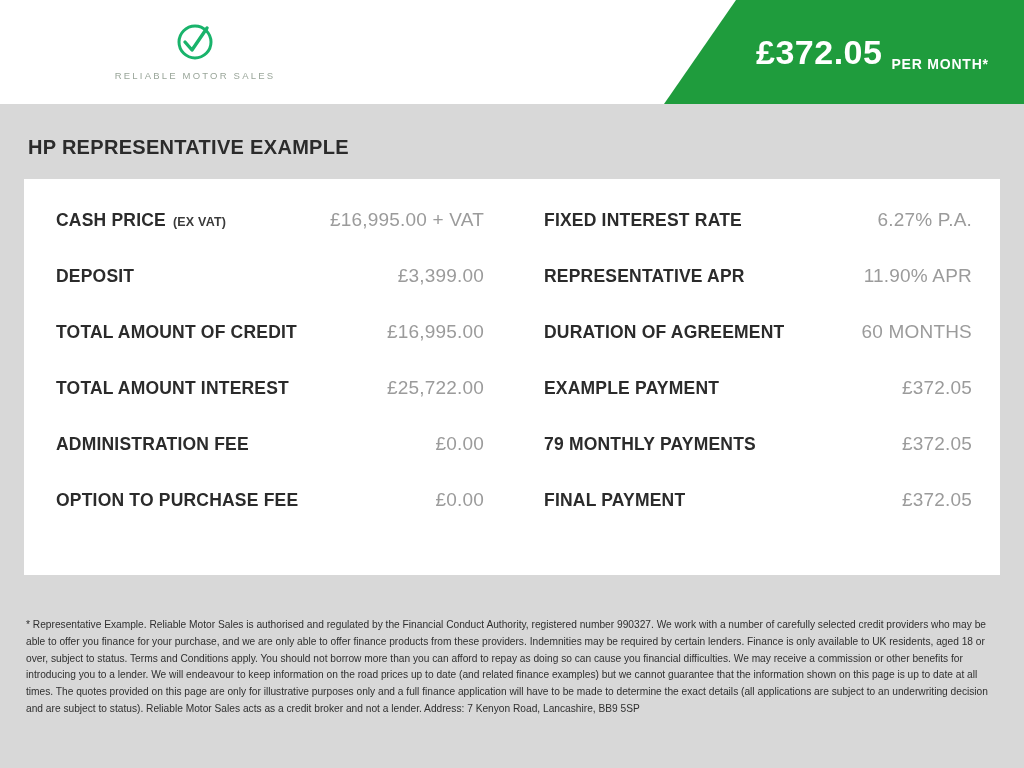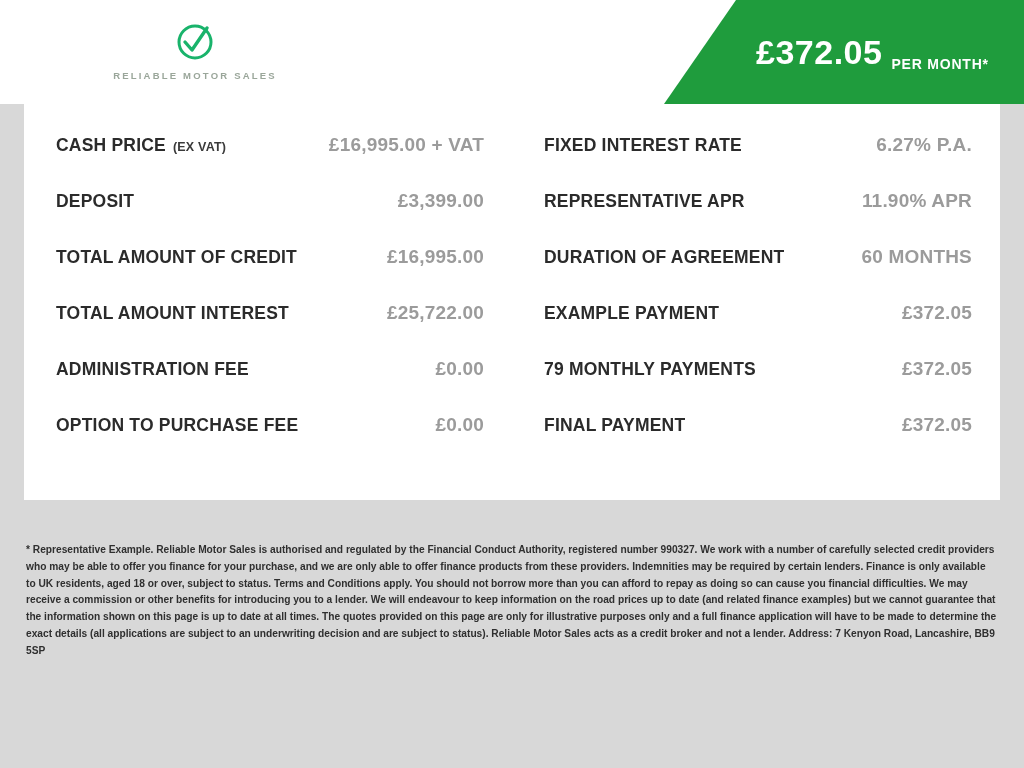--- a/index.html
+++ b/index.html
@@ -34,21 +34,21 @@
     width: 48px;
     height: 48px;
     margin: 0 auto;
     display: block;
   }
   .logo-text {
     margin-top: 4px;
     font-size: 9.5px;
     letter-spacing: 2.2px;
     color: #9aa69a;
-    font-weight: 700;
+    font-weight: 400;
     white-space: nowrap;
   }
   .price-banner {
     position: absolute;
     right: 0;
     top: 0;
     height: 104px;
     width: 360px;
     background: #1f9c3d;
     clip-path: polygon(72px 0, 100% 0, 100% 100%, 0 100%);
@@ -110,33 +110,33 @@
   }
   .row-sub {
     font-size: 12.5px;
     font-weight: 700;
     color: #3a3a3a;
     letter-spacing: 0.2px;
     margin-left: 7px;
   }
   .row-value {
     font-size: 19px;
-    font-weight: 700;
+    font-weight: 400;
     color: #9b9b9b;
     letter-spacing: 0.2px;
     white-space: nowrap;
   }
 
   
   .disclaimer {
     padding: 18px 26px 10px 26px;
     font-size: 10.2px;
     line-height: 1.65;
     color: #2f2f2f;
-    font-weight: 700;
+    font-weight: 400;
     text-align: left;
   }
 </style>
 </head>
 <body>
 
 <div class="header">
   <div class="logo-wrap">
     <svg class="logo-mark" viewBox="0 0 48 48">
       <circle cx="24" cy="24" r="16" fill="none" stroke="#19b36b" stroke-width="3"></circle>
@@ -144,20 +144,21 @@
     </svg>
     <div class="logo-text">RELIABLE MOTOR SALES</div>
   </div>
   <div class="price-banner">
     <span class="price-amount">£372.05</span>
     <span class="price-suffix">PER MONTH*</span>
   </div>
 </div>
 
 <div class="content">
+  <div class="section-title">HP REPRESENTATIVE EXAMPLE</div>
 
   <div class="panels">
     <div class="panel">
       <div class="row">
         <div><span class="row-label">CASH PRICE</span><span class="row-sub">(EX VAT)</span></div>
         <div class="row-value">£16,995.00 + VAT</div>
       </div>
       <div class="row">
         <div><span class="row-label">DEPOSIT</span></div>
         <div class="row-value">£3,399.00</div>

